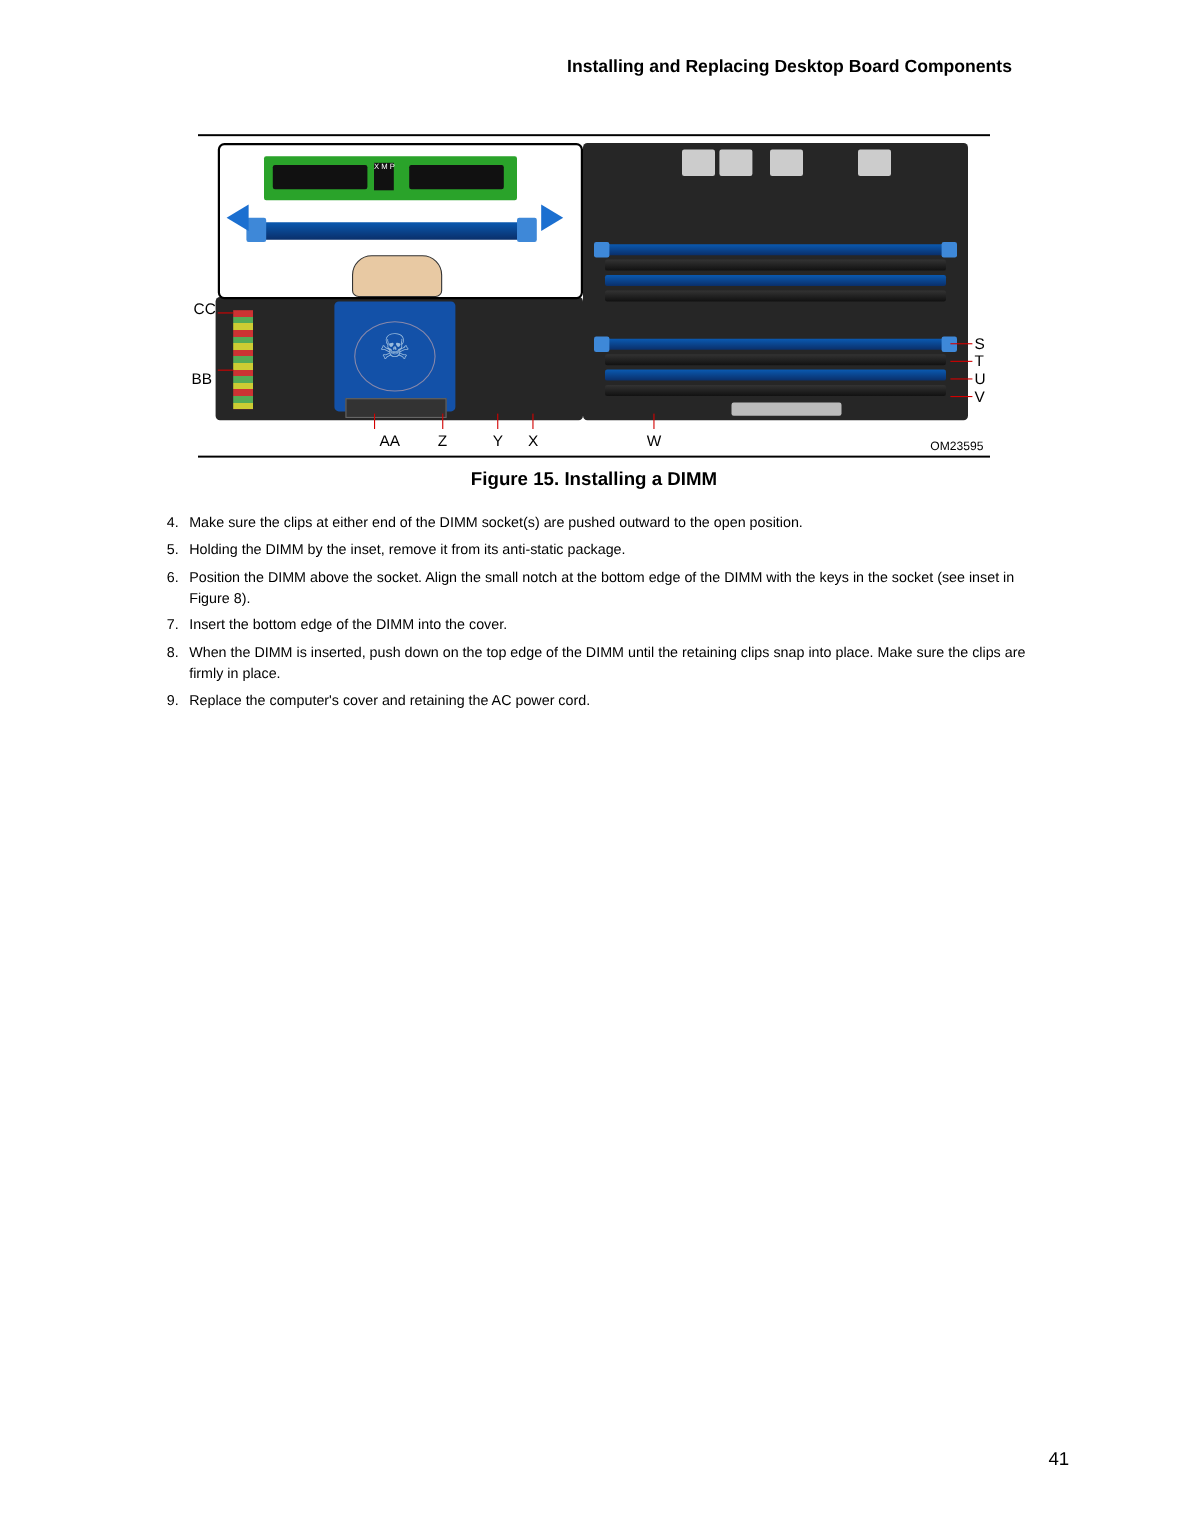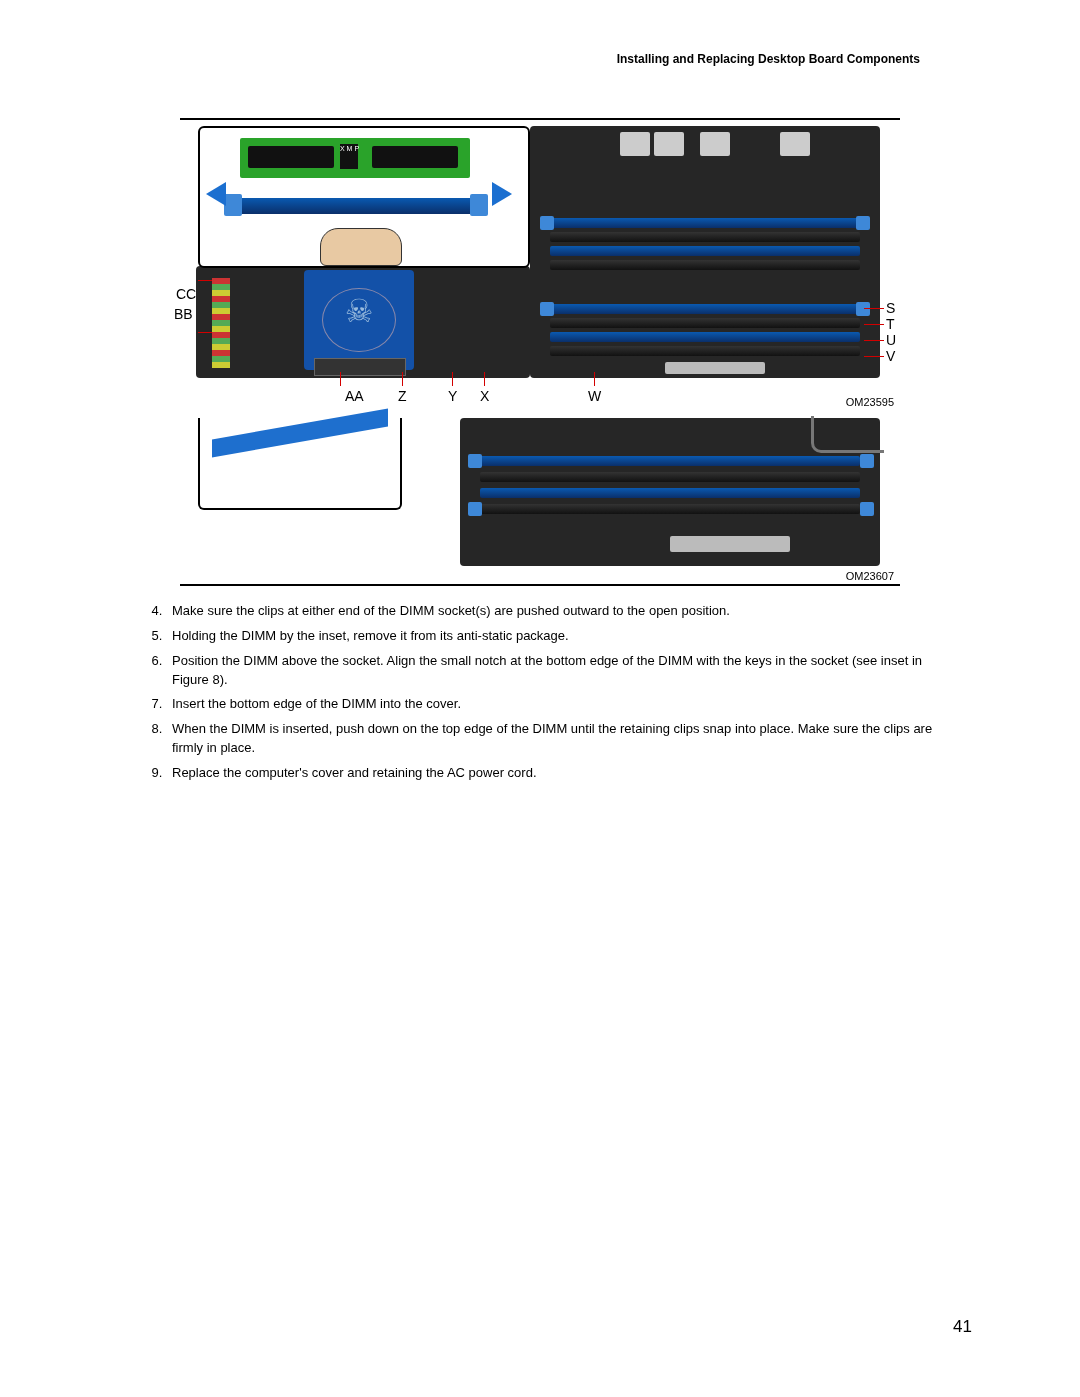--- a/index.html
+++ b/index.html
@@ -10,21 +10,21 @@
     width: 1080px;
     height: 1397px;
     box-sizing: border-box;
     padding: 52px 100px 40px 100px;
     display: flex;
     flex-direction: column;
     position: relative;
   }
   .running-head {
     font-weight: 700;
-    font-size: 12px;
+    font-size: 16px;
     text-align: right;
     margin-right: 60px;
   }
   .figure {
     margin: 52px auto 12px auto;
     width: 720px;
   }
   .figure-box {
     border-top: 2px solid #000;
     border-bottom: 2px solid #000;
@@ -179,22 +179,22 @@
         <div class="dimm-slot" style="left:38px;top:70px;width:234px;height:16px"></div>
         <div class="clip" style="left:24px;top:66px;width:18px;height:22px"></div>
         <div class="clip" style="left:270px;top:66px;width:18px;height:22px"></div>
 
         <div class="arrow" style="left:6px;top:54px;border-width:12px 20px 12px 0;border-color:transparent #1b6fd0 transparent transparent"></div>
         <div class="arrow" style="left:292px;top:54px;border-width:12px 0 12px 20px;border-color:transparent transparent transparent #1b6fd0"></div>
 
         <div style="position:absolute;left:120px;top:100px;width:80px;height:36px;background:#e8c9a3;border:1px solid #333;border-radius:18px 18px 6px 6px"></div>
       </div>
 
-      <div class="label" style="left:-4px;top:166px">CC</div>
-      <div class="label" style="left:-6px;top:186px">BB</div>
+      <div class="label" style="left:-4px;top:148px">CC</div>
+      <div class="label" style="left:-6px;top:212px">BB</div>
 
       <div class="redline" style="left:18px;top:160px;width:14px;height:1px"></div>
       <div class="redline" style="left:18px;top:212px;width:14px;height:1px"></div>
 
       <div class="label" style="left:165px;top:268px">AA</div>
       <div class="label" style="left:218px;top:268px">Z</div>
       <div class="label" style="left:268px;top:268px">Y</div>
       <div class="label" style="left:300px;top:268px">X</div>
       <div class="label" style="left:408px;top:268px">W</div>
 
@@ -209,43 +209,23 @@
       <div class="label" style="left:706px;top:212px">U</div>
       <div class="label" style="left:706px;top:228px">V</div>
       <div class="redline" style="left:684px;top:188px;width:20px;height:1px"></div>
       <div class="redline" style="left:684px;top:204px;width:20px;height:1px"></div>
       <div class="redline" style="left:684px;top:220px;width:20px;height:1px"></div>
       <div class="redline" style="left:684px;top:236px;width:20px;height:1px"></div>
 
       <div class="om">OM23595</div>
     </div>
 
-    <div class="panel" style="height:168px">
-
-      <div class="inset" style="left:18px;top:2px;width:200px;height:90px;border:2px solid #000;border-top:none;border-radius:0 0 6px 6px">
-        <div style="position:absolute;left:12px;top:6px;width:176px;height:18px;background:#1e6fce;transform:skewY(-10deg)"></div>
-      </div>
-
-      <div class="board" style="left:280px;top:2px;width:420px;height:148px">
-        <div class="dimm-slot" style="left:20px;top:38px;width:380px"></div>
-        <div class="dimm-slot black" style="left:20px;top:54px;width:380px"></div>
-        <div class="dimm-slot" style="left:20px;top:70px;width:380px"></div>
-        <div class="dimm-slot black" style="left:20px;top:86px;width:380px"></div>
-        <div class="clip" style="left:8px;top:36px"></div>
-        <div class="clip" style="left:400px;top:36px"></div>
-        <div class="clip" style="left:8px;top:84px"></div>
-        <div class="clip" style="left:400px;top:84px"></div>
-        <div style="position:absolute;left:210px;top:118px;width:120px;height:16px;background:#bbb;border-radius:2px"></div>
-
-        <div style="position:absolute;right:-4px;top:-2px;width:70px;height:34px;border-bottom:3px solid #777;border-left:3px solid #777;border-radius:0 0 0 10px"></div>
-      </div>
-      <div class="om">OM23607</div>
-    </div>
 
   </div>
+  <div class="caption">Figure 15.  Installing a DIMM</div>
 </div>
 
 <ol class="steps" start="4">
   <li>Make sure the clips at either end of the DIMM socket(s) are pushed outward to the open position.</li>
   <li>Holding the DIMM by the inset, remove it from its anti-static package.</li>
   <li>Position the DIMM above the socket.  Align the small notch at the bottom edge of the DIMM with the keys in the socket (see inset in Figure 8).</li>
   <li>Insert the bottom edge of the DIMM into the cover.</li>
   <li>When the DIMM is inserted, push down on the top edge of the DIMM until the retaining clips snap into place.  Make sure the clips are firmly in place.</li>
   <li>Replace the computer's cover and retaining the AC power cord.</li>
 </ol>

